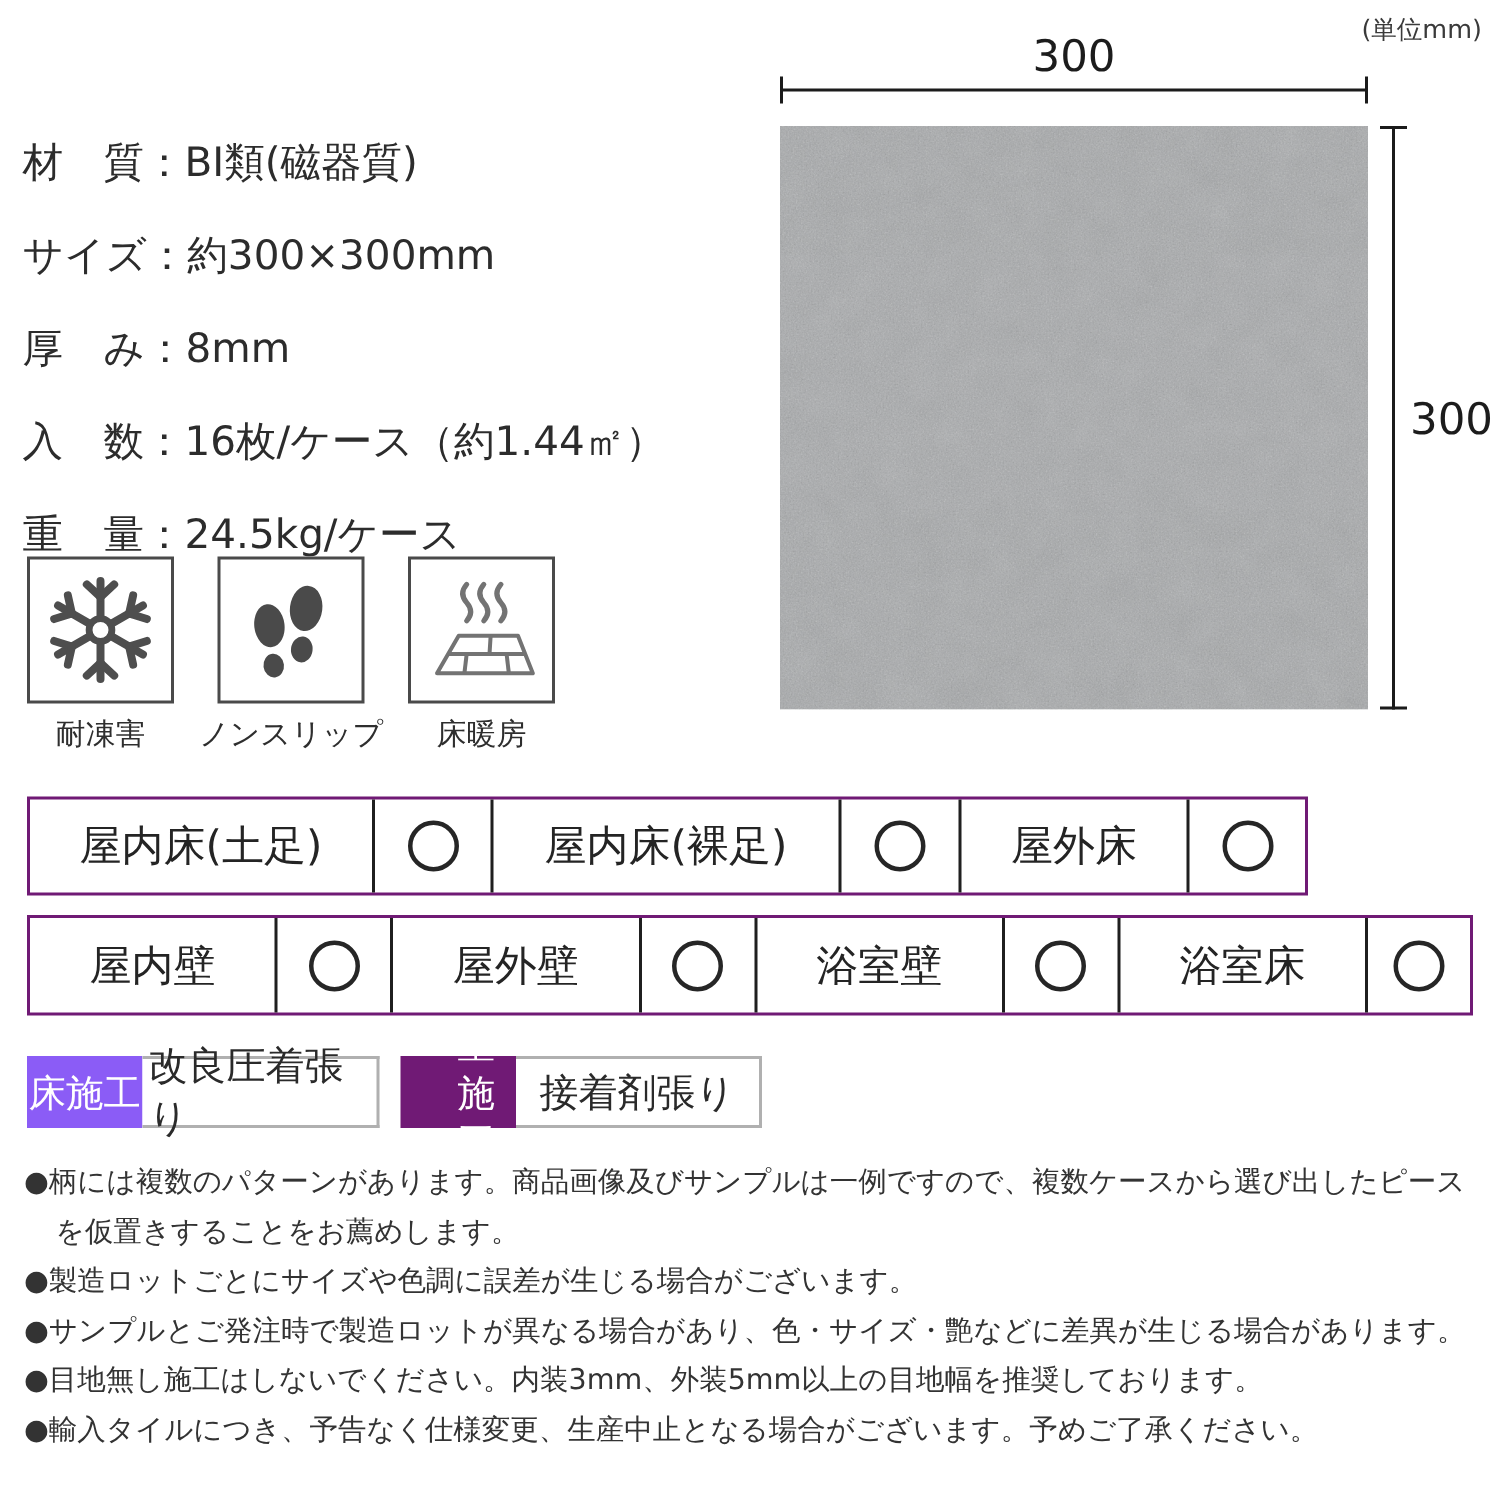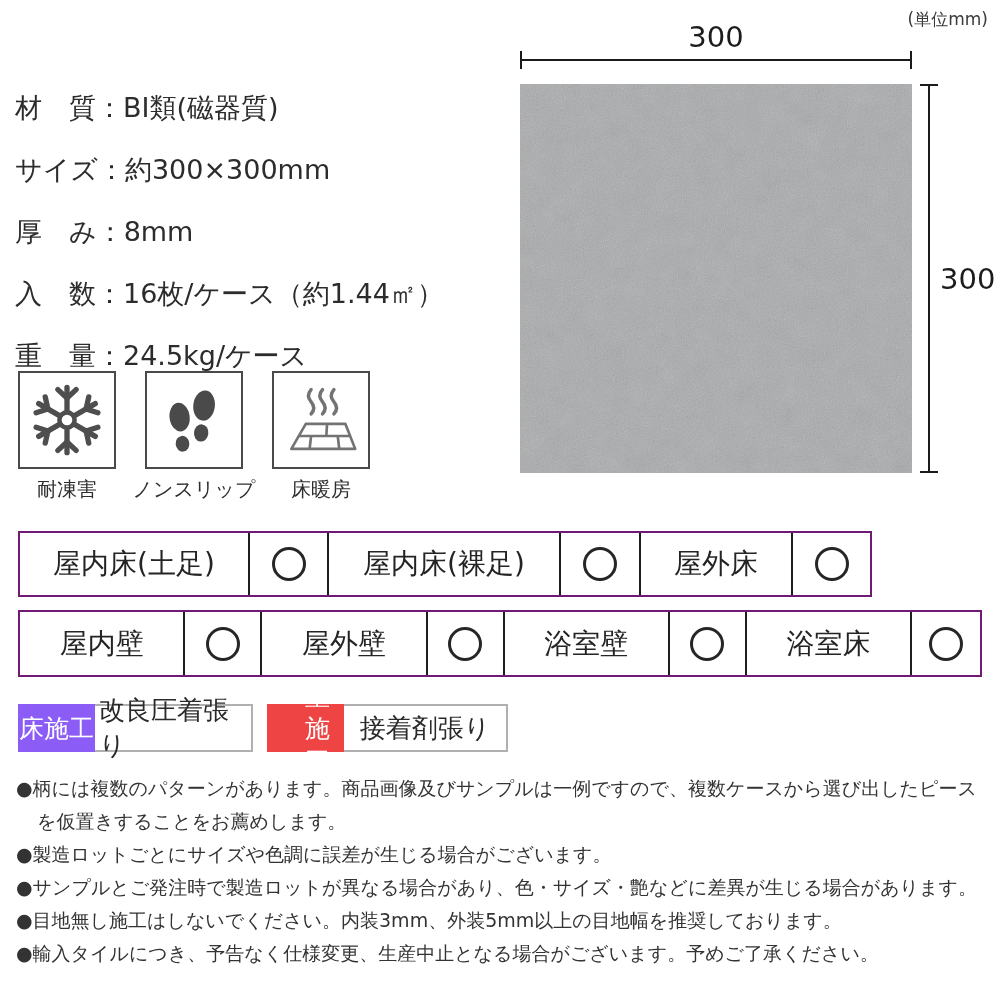--- a/index.html
+++ b/index.html
@@ -36,21 +36,21 @@
   .usage-1 { left:18px; top:531px; width:854px; height:66px; }
   .usage-2 { left:18px; top:610px; width:964px; height:67px; }
   .ucell { display:flex; align-items:center; justify-content:center; border-left:2px solid #1f1f1f; font-size:28px; color:#242424; white-space:nowrap; }
   .ucell:first-child { border-left:none; }
   .circle { width:34px; height:34px; border:3px solid #262626; border-radius:50%; }
   
   .construction { position:absolute; left:18px; top:704px; display:flex; gap:14px; }
   .cbox { display:flex; height:48px; }
   .chead { width:77px; display:flex; align-items:center; justify-content:center; color:#ffffff; font-size:25px; }
   .chead-0 { background:#8b5cf6; }
-  .chead-1 { background:#ef4444;padding-left:38px; }
+  .chead-1 { background:#701a75;padding-left:38px; }
   .cval { display:flex; align-items:center; justify-content:center; font-size:26px; color:#2a2a2a;
           border:2px solid #b0b0b0; border-left:none; background:#fff; padding:0 4px; }
   .cval-0 { width:158px; } .cval-1 { width:164px; }
   
   .notes { position:absolute; left:16px; top:772px; width:976px; }
   .note { font-size:19px; line-height:33px; color:#333333; padding-left:21px; text-indent:-21px; }
 </style>
 </head>
 <body>
 

